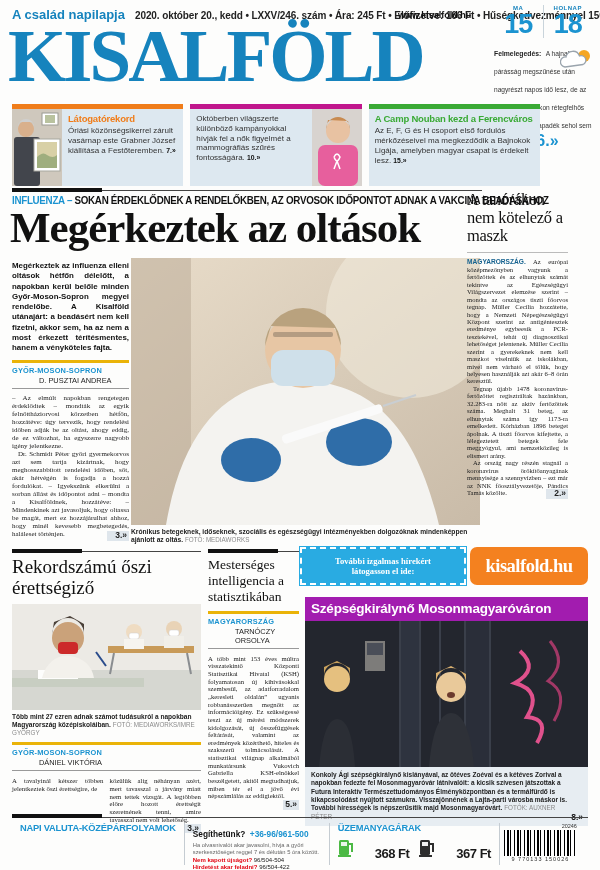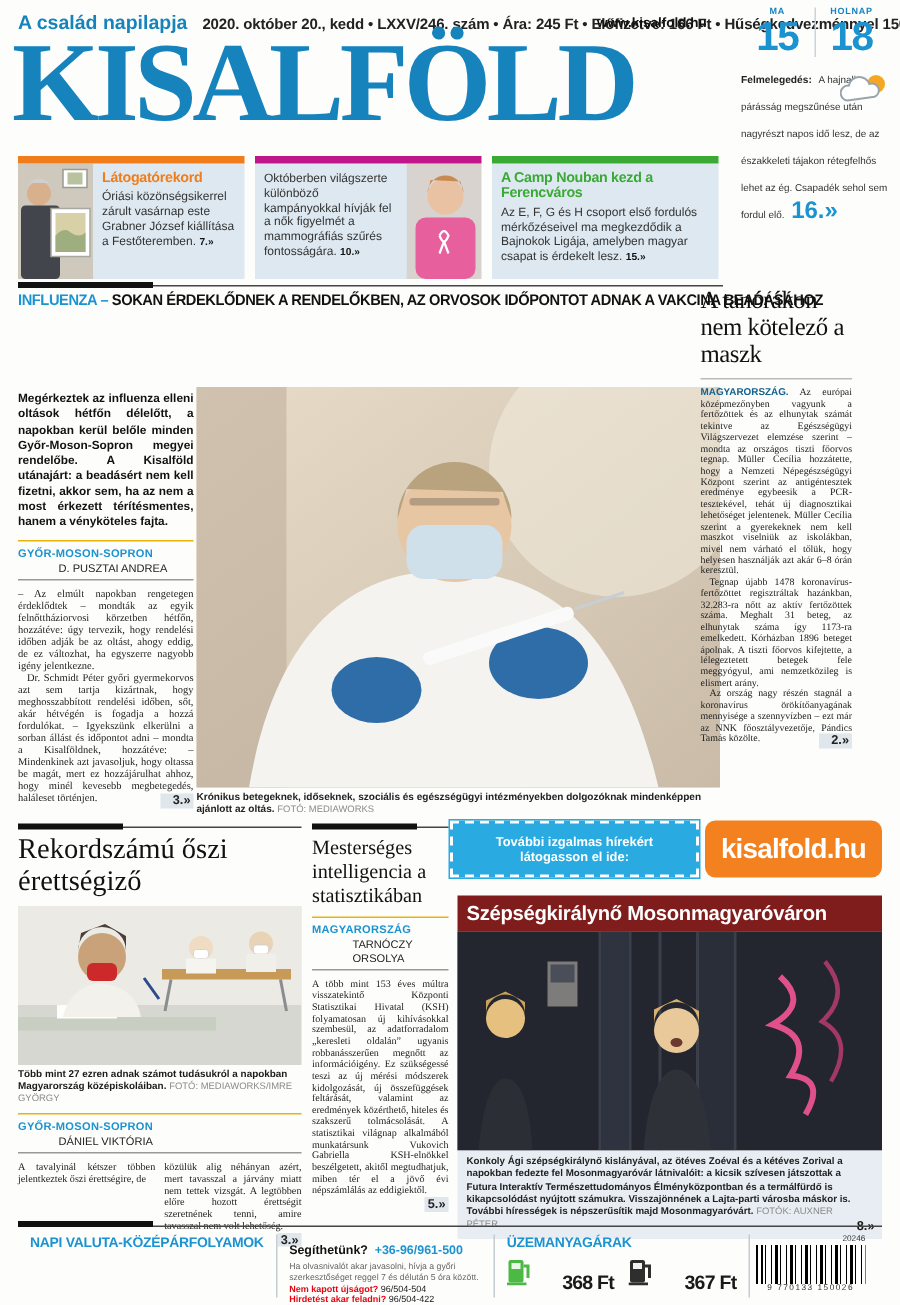--- a/index.html
+++ b/index.html
@@ -26,21 +26,21 @@
   .w-cell { flex:1; text-align:center; }
   .w-cell + .w-cell { border-left:1px solid #c9d4db; }
   .w-label { font-size:6px; font-weight:bold; color:#1683bd; letter-spacing:0.5px; }
   .w-temp { font-size:27px; font-weight:bold; color:#1b93d0; line-height:1; letter-spacing:-1px; }
   .w-body { margin-top:4px; position:relative; }
   .w-title { font-size:6.8px; font-weight:bold; color:#222; }
   .w-text { font-size:6.6px; line-height:1.25; color:#333; }
   .w-ref { color:#1b93d0; font-weight:bold; }
   .w-icon { position:absolute; right:0; top:6px; }
   
-  .teasers { position:absolute; left:12px; top:104px; width:467px; height:82px; display:flex; gap:7px; }
+  .teasers { position:absolute; left:12px; top:104px; width:528px; height:82px; display:flex; gap:7px; }
   .teaser { flex:1; position:relative; background:#dde8f0; display:flex; }
   .teaser::before { content:""; position:absolute; left:0; right:0; top:-5px; height:5px; }
   .teaser.t-orange::before { background:#f07d1a; }
   .teaser.t-magenta::before { background:#c0168c; }
   .teaser.t-green::before { background:#3aaa35; }
   .teasers { padding-top:5px; }
   .teaser-photo { width:50px; flex:none; }
   .teaser-body { padding:5px 6px; }
   .teaser-title { font-size:9.5px; font-weight:bold; line-height:1.1; margin-bottom:2px; letter-spacing:-0.2px; }
   .t-orange .teaser-title { color:#f07d1a; }
@@ -52,42 +52,42 @@
   .art-rule { position:absolute; border-top:1px solid #444; }
   .art-rule::before { content:""; position:absolute; left:0; top:-3px; width:90px; height:4px; background:#111; }
   
   .kicker { position:absolute; left:12px; top:195px; width:472px; font-size:10.3px; font-weight:bold;
             letter-spacing:-0.3px; transform:scaleX(0.95); transform-origin:left; color:#111; white-space:nowrap; }
   .kicker .topic { color:#1b93d0; }
   .main-headline { position:absolute; left:10px; top:206px; width:478px;
             font-family:"Liberation Serif", serif; font-size:43px; line-height:1; color:#111; letter-spacing:-1px; }
   .main-left { position:absolute; left:12px; top:261px; width:117px; }
   .lead { font-size:7.9px; font-weight:bold; line-height:1.3; color:#111; text-align:justify; }
-  .byline { margin:7px 0 6px 0; border-top:1px solid #eab308; border-bottom:1px solid #999; padding:3px 0; }
+  .byline { margin:7px 0 6px 0; border-top:3px solid #eab308; border-bottom:1px solid #999; padding:3px 0; }
   .byline .loc { color:#1b93d0; font-weight:bold; font-size:7.4px; letter-spacing:0.2px; }
   .byline .auth { color:#222; font-size:7.4px; margin-top:1px;margin-left:27px; }
   .bodytext { font-family:"Liberation Serif", serif; font-size:7px; line-height:1.14; color:#222; text-align:justify; }
   .bodytext p { text-indent:6px; }
   .bodytext p:first-child { text-indent:0; }
   .endref { float:right; font-weight:bold; font-size:8.5px; font-family:"Liberation Sans",sans-serif;
             background:#dfe6ec; padding:0 2px; }
   .main-photo { position:absolute; left:131px; top:258px; width:349px; height:267px; background:#d8cab8; }
   .main-caption { position:absolute; left:131px; top:528px; width:349px; font-size:6.7px; line-height:1.25; color:#222; }
   .cap-b { font-weight:bold; }
   .cap-credit { color:#8a8a8a; font-size:6.3px; }
   
   .right-col { position:absolute; left:467px; top:191px; width:101px; }
   .right-headline { font-family:"Liberation Serif", serif; font-size:16.5px; line-height:1.08; color:#111; letter-spacing:-0.3px; }
   .right-col .divider { border-top:1px solid #bbb; margin:8px 0 5px 0; }
   .leadin { font-weight:bold; color:#15628f; font-family:"Liberation Sans",sans-serif; font-size:6.6px; }
   .right-body { font-family:"Liberation Serif", serif; font-size:6.6px; line-height:1.13; color:#222; text-align:justify; }
   .right-body p { text-indent:6px; }
   .right-body p:first-child { text-indent:0; }
   
-  .promo { position:absolute; left:300px; top:547px; width:288px; height:38px; display:flex; gap:4px; }
+  .promo { position:absolute; left:300px; top:547px; width:288px; height:38px; display:flex; gap:4px;font-family:Liberation Serif, serif; }
   .promo-blue { flex:1; background:#29abe2; border:2px dashed #ffffff; outline:1px solid #29abe2;
                 display:flex; flex-direction:column; justify-content:center; align-items:center; }
   .promo-blue div { color:#fff; font-weight:bold; font-size:8.6px; line-height:1.2; }
   .promo-orange { width:118px; background:#f4811f; border-radius:7px; display:flex; align-items:center; justify-content:center; }
   .promo-orange span { color:#fff; font-weight:bold; font-size:18.5px; letter-spacing:-0.5px; }
   
   .bl { position:absolute; left:12px; top:551px; width:189px; }
   .col-rule { position:relative; border-top:1px solid #444; }
   .col-rule::before { content:""; position:absolute; left:0; top:-3px; width:70px; height:4px; background:#111; }
   .bl-headline { font-family:"Liberation Serif", serif; font-size:19px; line-height:1.12; margin-top:4px; color:#111; }
@@ -96,21 +96,21 @@
   .bl .byline { margin-top:5px; }
   .bl-cols { display:flex; gap:6px; }
   .bl-cols .bodytext { flex:1; font-size:6.8px; }
   
   .mid { position:absolute; left:208px; top:551px; width:91px; }
   .mid-headline { font-family:"Liberation Serif", serif; font-size:13.5px; line-height:1.18; margin-top:5px; color:#111; }
   .mid .byline { margin-top:6px; }
   .mid .bodytext { font-size:6.7px; }
   
   .br { position:absolute; left:305px; top:597px; width:283px; }
-  .br-banner { background:#7f1d1d; color:#fff; font-weight:bold; font-size:13.5px; padding:4px 6px 5px 6px; letter-spacing:-0.2px; }
+  .br-banner { background:#a21caf; color:#fff; font-weight:bold; font-size:13.5px; padding:4px 6px 5px 6px; letter-spacing:-0.2px; }
   .br-photo { width:283px; height:146px; background:#23262e; }
   .br-capbox { background:#e7edf2; padding:4px 6px 5px 6px; position:relative; }
   .br-caption { font-size:6.5px; line-height:1.28; color:#222; width:258px; }
   .br-ref { position:absolute; right:5px; bottom:4px; font-weight:bold; font-size:8.5px; }
   
   .footer { position:absolute; left:12px; top:817px; width:576px; height:48px; border-top:1px solid #444; }
   .footer::before { content:""; position:absolute; left:0; top:-4px; width:90px; height:4px; background:#111; }
   .footer-inner { display:flex; height:100%; padding-top:5px; }
   .f-col { padding:0 8px; }
   .f-col + .f-col { border-left:1px solid #c5ccd2; }
@@ -211,20 +211,21 @@
         <div class="teaser-title">A Camp Nouban kezd a Ferencváros</div>
         <div class="teaser-text"><span>Az E, F, G és H csoport első fordulós mérkőzéseivel ma megkezdődik a Bajnokok Ligája, amelyben magyar csapat is érdekelt lesz.</span> <span class="pageref">15.»</span></div>
       </div>
     </div>
   </div>
 
   <div class="art-rule" style="left:12px; top:190px; width:470px;"></div>
   <div class="kicker">
     <span class="topic">INFLUENZA – </span><span>SOKAN ÉRDEKLŐDNEK A RENDELŐKBEN, AZ ORVOSOK IDŐPONTOT ADNAK A VAKCINA BEADÁSÁHOZ</span>
   </div>
+  <h1 class="main-headline">Megérkeztek az oltások</h1>
 
   <div class="main-left">
     <div class="lead">Megérkeztek az influenza elleni oltások hétfőn délelőtt, a napokban kerül belőle minden Győr-Moson-Sopron megyei rendelőbe. A Kisalföld utánajárt: a beadásért nem kell fizetni, akkor sem, ha az nem a most érkezett térítésmentes, hanem a vényköteles fajta.</div>
     <div class="byline">
       <div class="loc">GYŐR-MOSON-SOPRON</div>
       <div class="auth">D. PUSZTAI ANDREA</div>
     </div>
     <div class="bodytext">
       <p>– Az elmúlt napokban rengetegen érdeklődtek – mondták az egyik felnőttháziorvosi körzetben hétfőn, hozzátéve: úgy tervezik, hogy rendelési időben adják be az oltást, ahogy eddig, de ez változhat, ha egyszerre nagyobb igény jelentkezne.</p>
       <p><span>Dr. Schmidt Péter győri gyermekorvos azt sem tartja kizártnak, hogy meghosszabbított rendelési időben, sőt, akár hétvégén is fogadja a hozzá fordulókat. – Igyekszünk elkerülni a sorban állást és időpontot adni – mondta a Kisalföldnek, hozzátéve: – Mindenkinek azt javasoljuk, hogy oltassa be magát, mert ez hozzájárulhat ahhoz, hogy minél kevesebb megbetegedés, haláleset történjen.</span> <span class="endref">3.»</span></p>

